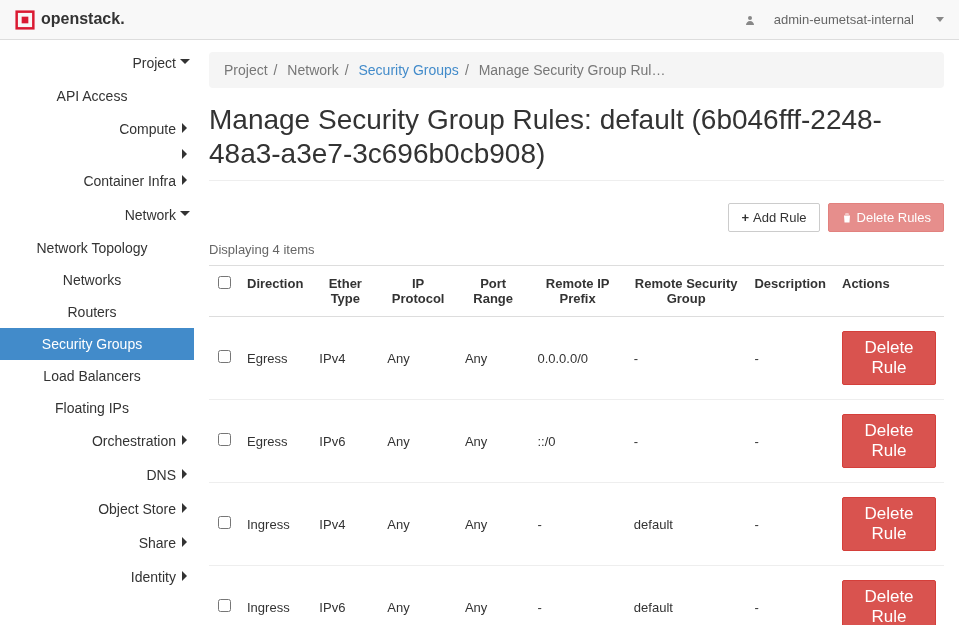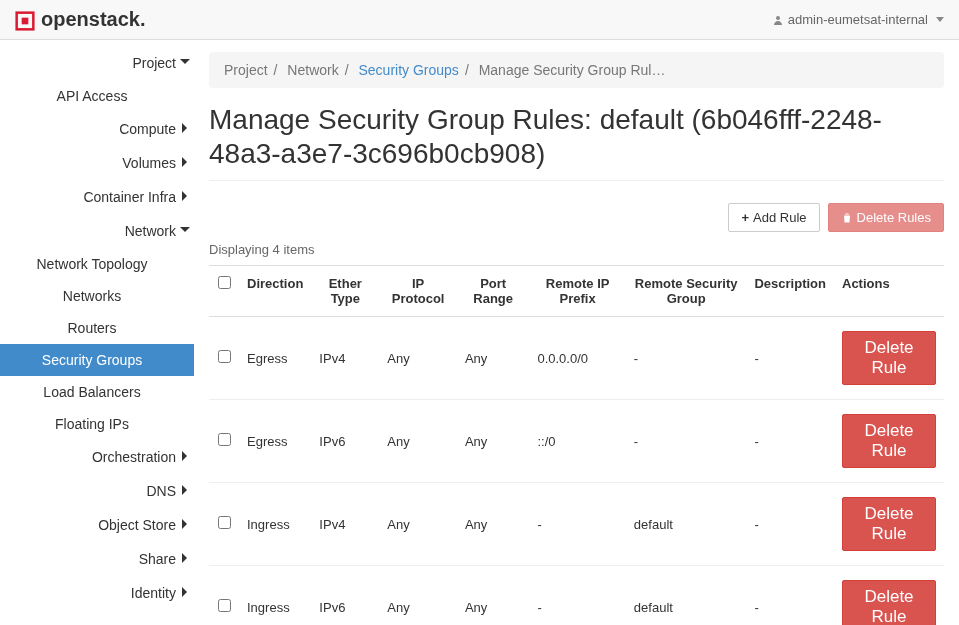--- a/index.html
+++ b/index.html
@@ -1,23 +1,23 @@
 <!DOCTYPE html>
 <html><head>
   <meta charset="utf-8">
   <style>
     * { margin: 0; padding: 0; box-sizing: border-box; }
     body { font-family: -apple-system, BlinkMacSystemFont, "Segoe UI", Helvetica, Arial, sans-serif; font-size: 14px; color: #333; background: #fff; }
     
     .topbar { height: 40px; background: #f8f8f8; border-bottom: 1px solid #ddd; display: flex; align-items: center; padding: 0 15px; }
-    .logo { display: flex; align-items: flex-end; font-weight: bold; font-size: 20px; color: #333; }
+    .logo { display: flex; align-items: flex-start; font-weight: bold; font-size: 16px; color: #333; }
     .logo-icon { width: 20px; height: 20px; margin-right: 6px; }
     .context { margin-left: 25px; color: #666; display: flex; align-items: center; gap: 6px; font-size: 13px; }
     .context .sep { margin: 0 2px; }
-    .topbar-right { margin-left: auto; display: flex; align-items: center; gap: 4px; color: #666; font-size: 13px; }
+    .topbar-right { margin-left: auto; display: flex; align-items: center; gap: 18px; color: #666; font-size: 13px; }
     .caret { display: inline-block; width: 0; height: 0; border-left: 4px solid transparent; border-right: 4px solid transparent; border-top: 5px solid #888; margin-left: 4px; }
     
     .container { display: flex; }
     .sidebar { width: 194px; background: #fff; padding-top: 6px; }
     .nav-item { display: flex; align-items: center; justify-content: flex-end; padding: 9px 18px 9px 12px; color: #333; cursor: pointer; font-size: 14px; position: relative; }
     .nav-item .chev { position: absolute; right: 0px; width: 18px; text-align: center; color: #333; }
     .nav-item .chev svg { width: 8px; height: 12px; }
     .nav-item.expanded .chev svg { transform: rotate(90deg); }
     .nav-label { text-align: right; flex: 1; }
     .nav-sub { padding: 8px 10px 8px 0; text-align: center; color: #333; cursor: pointer; font-size: 14px; }
@@ -80,21 +80,20 @@
           </svg></span>
     </div>
     <div class="nav-sub">API Access</div>
     <div class="nav-item">
       <span class="nav-label">Compute</span>
       <span class="chev"><svg viewBox="0 0 8 12" fill="#333">
             <path d="M1 1l5 5-5 5z"></path>
           </svg></span>
     </div>
     <div class="nav-item">
-      <span class="nav-label">Volumes</span>
       <span class="chev"><svg viewBox="0 0 8 12" fill="#333">
             <path d="M1 1l5 5-5 5z"></path>
           </svg></span>
     </div>
     <div class="nav-item">
       <span class="nav-label">Container Infra</span>
       <span class="chev"><svg viewBox="0 0 8 12" fill="#333">
             <path d="M1 1l5 5-5 5z"></path>
           </svg></span>
     </div>

